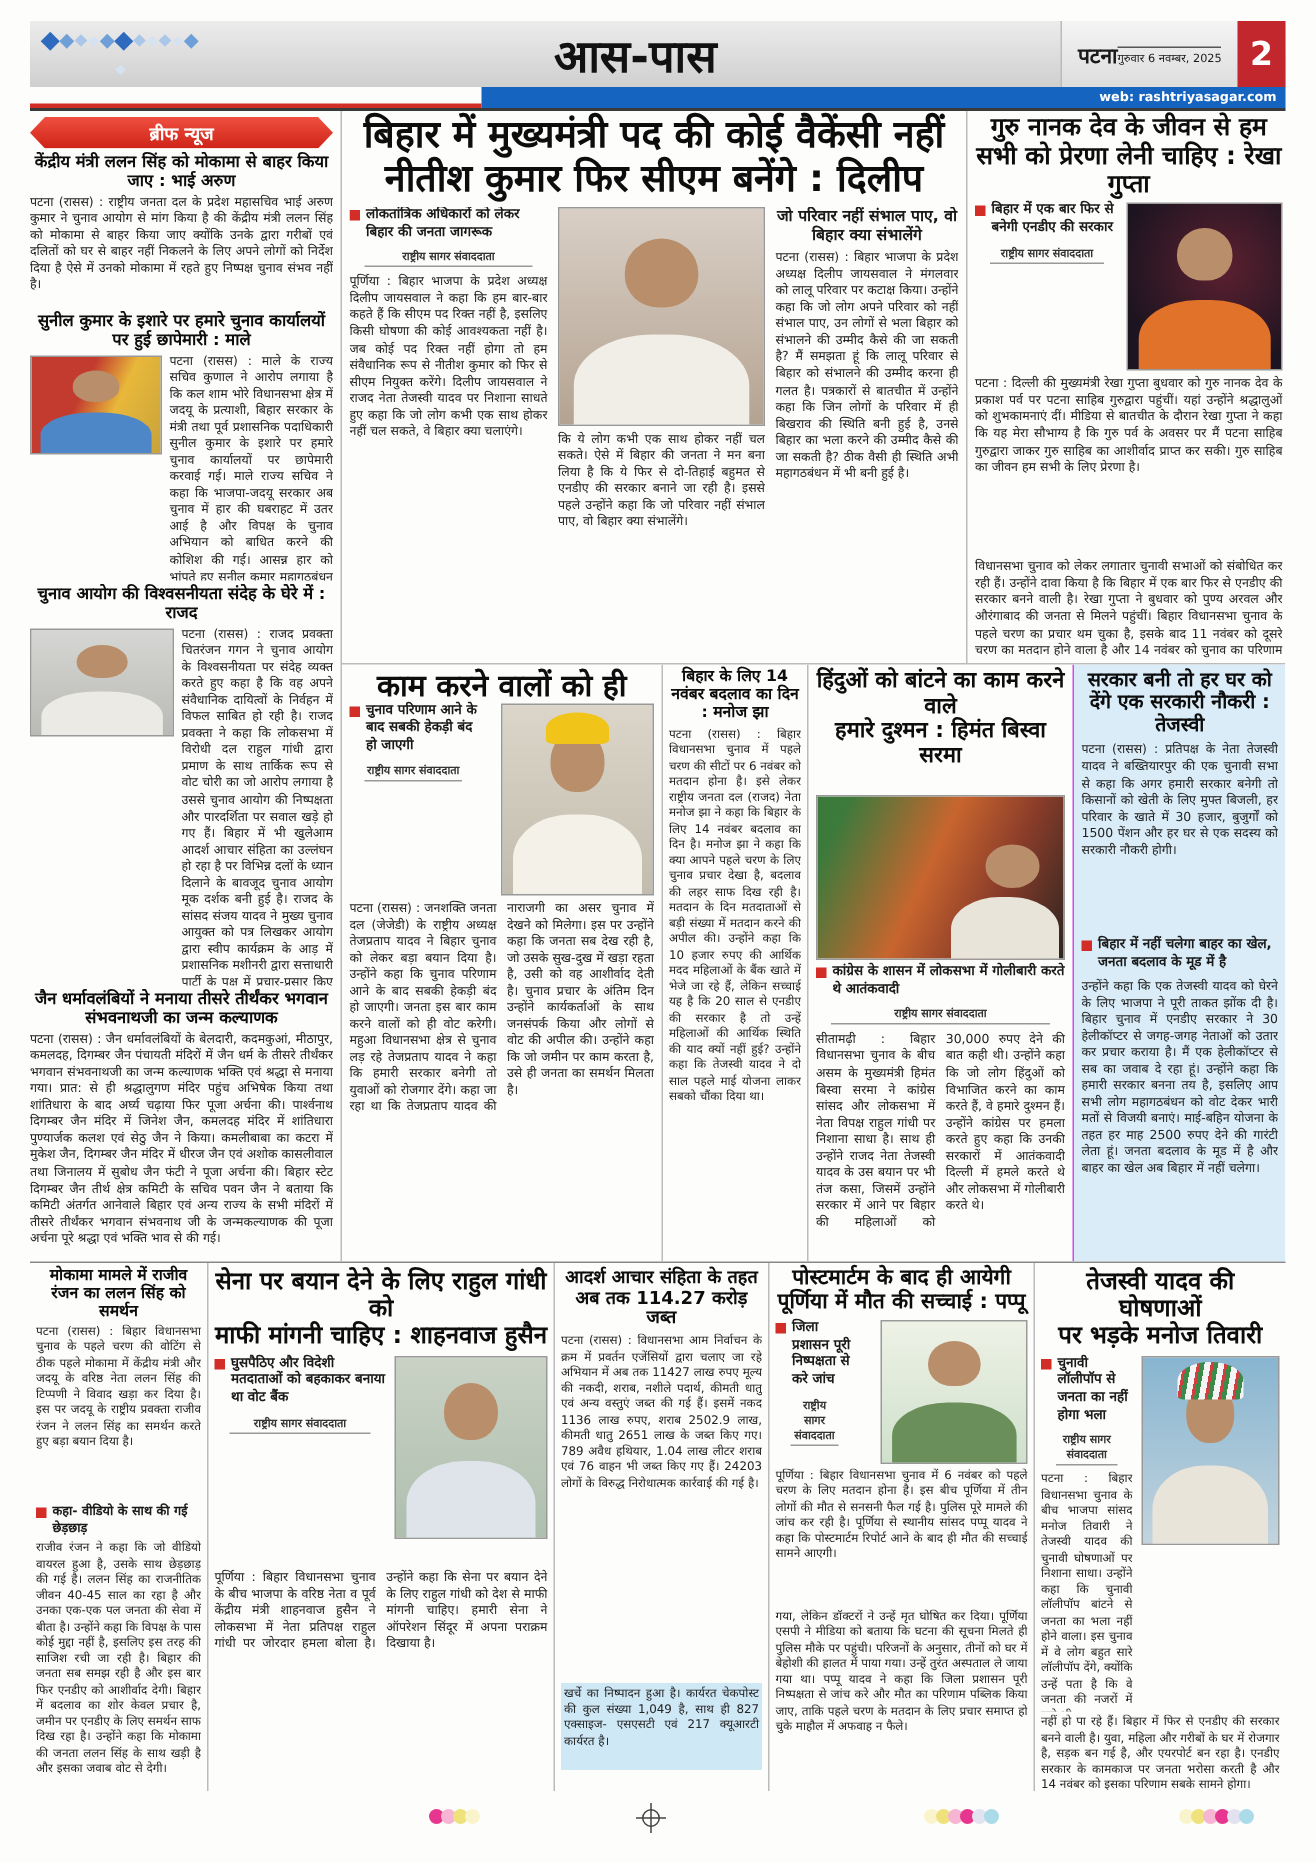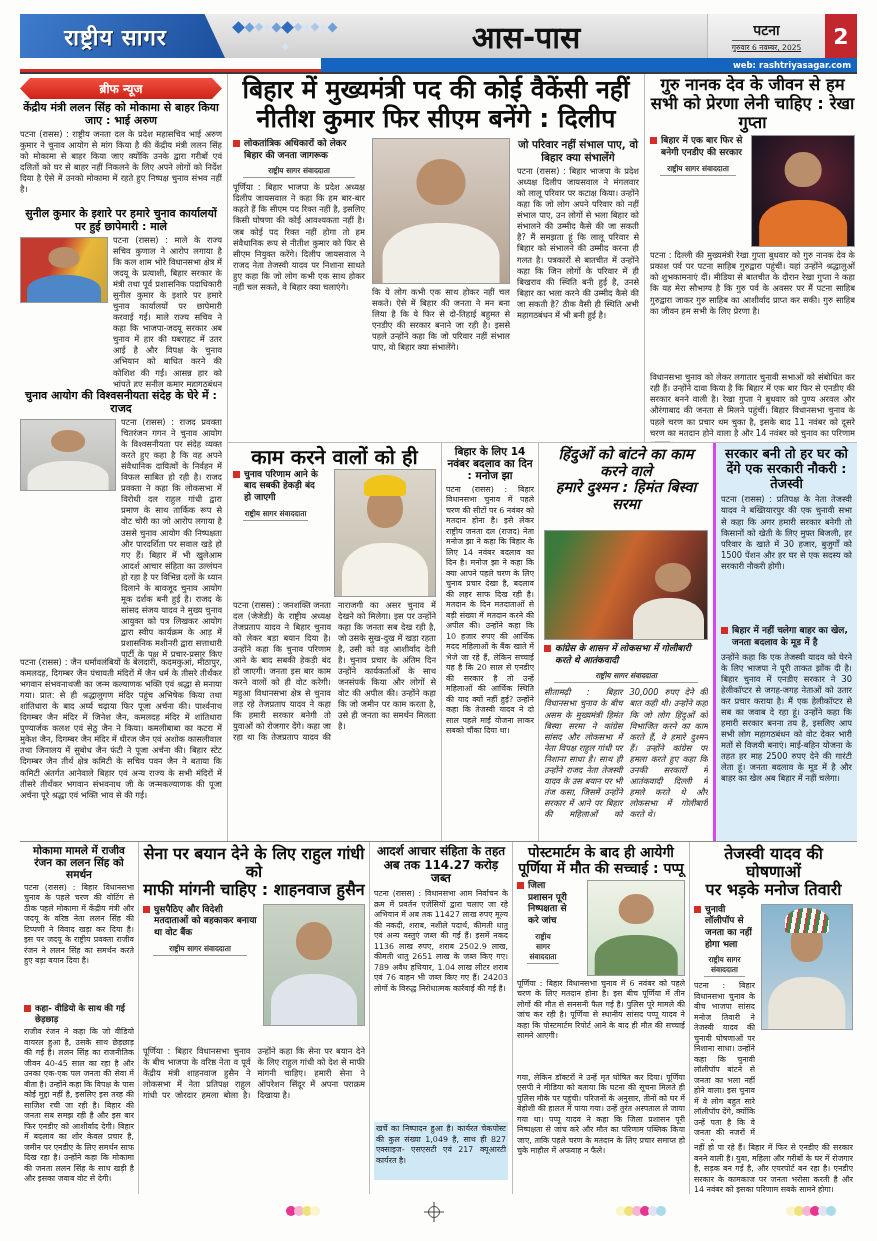--- a/index.html
+++ b/index.html
@@ -18,24 +18,24 @@
     clip-path:polygon(0 0,90% 0,100% 100%,0 100%);
     display:flex; align-items:center; justify-content:center; }
   .brand-box .t { color:#fff; font-weight:bold; font-size:22px; letter-spacing:1px;
     text-shadow:1px 1px 1px #123; padding-right:14px; }
   .diamonds { width:120px; display:flex; align-items:center; justify-content:center; gap:3px; flex-wrap:wrap; padding:4px 6px; }
   .dia { display:inline-block; transform:rotate(45deg); }
   .dia.b1{width:9px;height:9px;background:#2e6bbf;} .dia.b2{width:7px;height:7px;background:#6f9fd8;}
   .dia.b3{width:6px;height:6px;background:#aac6e8;} .dia.b4{width:5px;height:5px;background:#d4e2f2;}
   .section-title { flex:1; display:flex; align-items:center; justify-content:center;
     font-size:30px; font-weight:bold; color:#111; }
-  .mh-meta { width:118px; display:flex; flex-direction:column; align-items:center; justify-content:center;
+  .mh-meta { width:118px; display:flex; flex-direction:row; align-items:center; justify-content:center;
     background:linear-gradient(#f4f4f4,#ddd); border-left:1px solid #bbb; }
   .mh-city { font-size:14px; font-weight:bold; }
-  .mh-date { font-size:7.5px; border-top:1px solid #555; padding-top:1px; margin-top:1px;text-decoration:underline; }
+  .mh-date { font-size:7.5px; border-top:1px solid #555; padding-top:1px; margin-top:1px; }
   .page-num { width:32px; background:#c1272d; color:#fff; display:flex; align-items:center; justify-content:center;
     font-size:22px; font-weight:bold; }
   .mh-sub { display:flex; align-items:flex-end; height:14px; }
   .rule-red { flex:0 0 36%; height:3px; background:#d22d26; }
   .web-strip { flex:1; height:14px; background:#1565c0; color:#fff; font-size:8.5px; font-weight:bold;
     display:flex; align-items:center; justify-content:flex-end; padding-right:6px; }
 
   
   .art-head { font-weight:bold; color:#0d0d0d; text-align:center; line-height:1.14; }
   .body { font-size:8.3px; text-align:justify; line-height:1.33; color:#222; overflow:hidden; }
@@ -73,21 +73,21 @@
   
   .content-row { display:flex; height:768px; overflow:hidden; border-bottom:1px solid #888; }
   .left-rail { width:208px; border-right:1px solid #bbb; padding:2px 5px 0 0; overflow:hidden; }
   .main-area { flex:1; display:flex; flex-direction:column; overflow:hidden; }
   .top-band { display:flex; height:368px; overflow:hidden; }
   .center-art { width:417px; border-right:1px solid #bbb; padding:2px 5px 0; overflow:hidden; }
   .right-art { flex:1; padding:2px 2px 0 5px; overflow:hidden; }
   .middle-band { flex:1; display:flex; border-top:1px solid #bbb; overflow:hidden; }
   .mcolA { width:214px; border-right:1px solid #bbb; padding:3px 5px 0; overflow:hidden; }
   .mcolB { width:97px;  border-right:1px solid #bbb; padding:3px 4px 0; overflow:hidden; }
-  .mcolC { width:177px; border-right:3px solid #d946ef; padding:3px 5px 0; overflow:hidden;font-style:italic; }
+  .mcolC { width:177px; border-right:1px solid #d946ef; padding:3px 5px 0; overflow:hidden; }
   .mcolD { flex:1; padding:4px 5px 0; background:#d9ecf7; overflow:hidden; }
 
   .bottom-band { display:flex; width:837px; margin:0 auto; height:352px; overflow:hidden; }
   .bcol { border-right:1px solid #bbb; padding:3px 4px 0; overflow:hidden; }
   .bcol:last-child { border-right:none; }
   .bc1 { width:119px; } .bc2 { width:231px; } .bc3 { width:143px; } .bc4 { width:177px; } .bc5 { flex:1; }
 
   
   .brief-banner { background:linear-gradient(#f05040,#cf2318); color:#fff; font-weight:bold; font-size:12px;
     text-align:center; padding:2px 0; margin:2px 0 3px;
@@ -112,23 +112,20 @@
   .h-b3 { font-size:12px; } .h-b1 { font-size:10.5px; }
   .subhead-bold { font-weight:bold; font-size:10.5px; text-align:center; line-height:1.25; margin-bottom:2px; }
 </style>
 </head>
 <body>
 
 <div class="page">
 
   <div class="masthead">
     <div class="mh-band">
-      <div class="brand-box">
-        <span class="t">राष्ट्रीय सागर</span>
-      </div>
       <div class="diamonds">
         <span class="dia b1"></span>
           <span class="dia b2"></span>
           <span class="dia b3"></span>
           <span class="dia b4"></span>
         <span class="dia b2"></span>
           <span class="dia b1"></span>
           <span class="dia b3"></span>
           <span class="dia b4"></span>
         <span class="dia b3"></span>
@@ -169,20 +166,21 @@
 
       <div>
         <div class="art-head brief-head">चुनाव आयोग की विश्वसनीयता संदेह के घेरे में : राजद</div>
         <div style="height:240px; overflow:hidden">
           <div class="photo person ph-rajd float-photo" style="width:96px;height:72px"></div>
           <div class="body">पटना (रासस) : राजद प्रवक्ता चितरंजन गगन ने चुनाव आयोग के विश्वसनीयता पर संदेह व्यक्त करते हुए कहा है कि वह अपने संवैधानिक दायित्वों के निर्वहन में विफल साबित हो रही है। राजद प्रवक्ता ने कहा कि लोकसभा में विरोधी दल राहुल गांधी द्वारा प्रमाण के साथ तार्किक रूप से वोट चोरी का जो आरोप लगाया है उससे चुनाव आयोग की निष्पक्षता और पारदर्शिता पर सवाल खड़े हो गए हैं। बिहार में भी खुलेआम आदर्श आचार संहिता का उल्लंघन हो रहा है पर विभिन्न दलों के ध्यान दिलाने के बावजूद चुनाव आयोग मूक दर्शक बनी हुई है। राजद के सांसद संजय यादव ने मुख्य चुनाव आयुक्त को पत्र लिखकर आयोग द्वारा स्वीप कार्यक्रम के आड़ में प्रशासनिक मशीनरी द्वारा सत्ताधारी पार्टी के पक्ष में प्रचार-प्रसार किए जाने एवं उसके पूर्व सांसद डॉ मनोज कुमार झा ने चुनाव आयोग का ध्यान आदर्श आचार संहिता लागू होने के बाद जीविका समूह से जुड़े महिलाओं के खाते में राशि भेजे जाने पर आपत्ति जताई थी।</div>
         </div>
       </div>
 
       <div>
+        <div class="art-head brief-head">जैन धर्मावलंबियों ने मनाया तीसरे तीर्थंकर भगवान संभवनाथजी का जन्म कल्याणक</div>
         <div class="body" style="height:196px">पटना (रासस) : जैन धर्मावलंबियों के बेलदारी, कदमकुआं, मीठापुर, कमलदह, दिगम्बर जैन पंचायती मंदिरों में जैन धर्म के तीसरे तीर्थंकर भगवान संभवनाथजी का जन्म कल्याणक भक्ति एवं श्रद्धा से मनाया गया। प्रात: से ही श्रद्धालुगण मंदिर पहुंच अभिषेक किया तथा शांतिधारा के बाद अर्घ्य चढ़ाया फिर पूजा अर्चना की। पार्श्वनाथ दिगम्बर जैन मंदिर में जिनेश जैन, कमलदह मंदिर में शांतिधारा पुण्यार्जक कलश एवं सेठु जैन ने किया। कमलीबाबा का कटरा में मुकेश जैन, दिगम्बर जैन मंदिर में धीरज जैन एवं अशोक कासलीवाल तथा जिनालय में सुबोध जैन फंटी ने पूजा अर्चना की। बिहार स्टेट दिगम्बर जैन तीर्थ क्षेत्र कमिटी के सचिव पवन जैन ने बताया कि कमिटी अंतर्गत आनेवाले बिहार एवं अन्य राज्य के सभी मंदिरों में तीसरे तीर्थंकर भगवान संभवनाथ जी के जन्मकल्याणक की पूजा अर्चना पूरे श्रद्धा एवं भक्ति भाव से की गई।</div>
       </div>
     </div>
 
     <div class="main-area">
 
       <div class="top-band">
 
         <div class="center-art">
           <div class="art-head h-main">बिहार में मुख्यमंत्री पद की कोई वैकेंसी नहीं</div>

